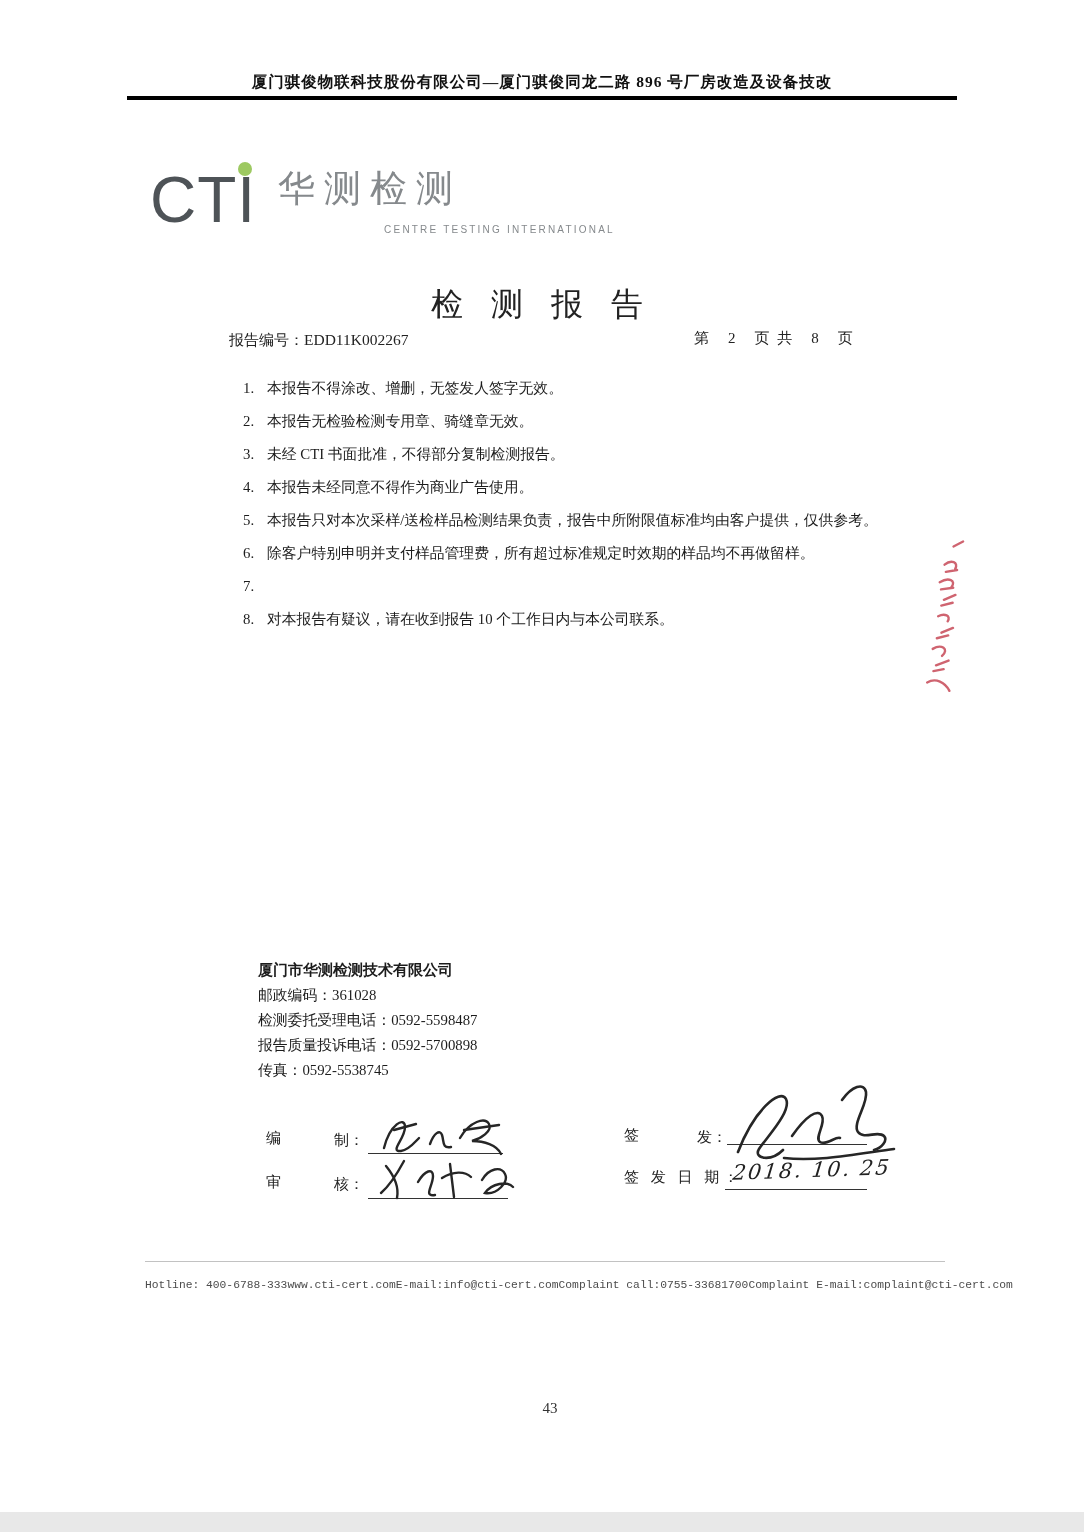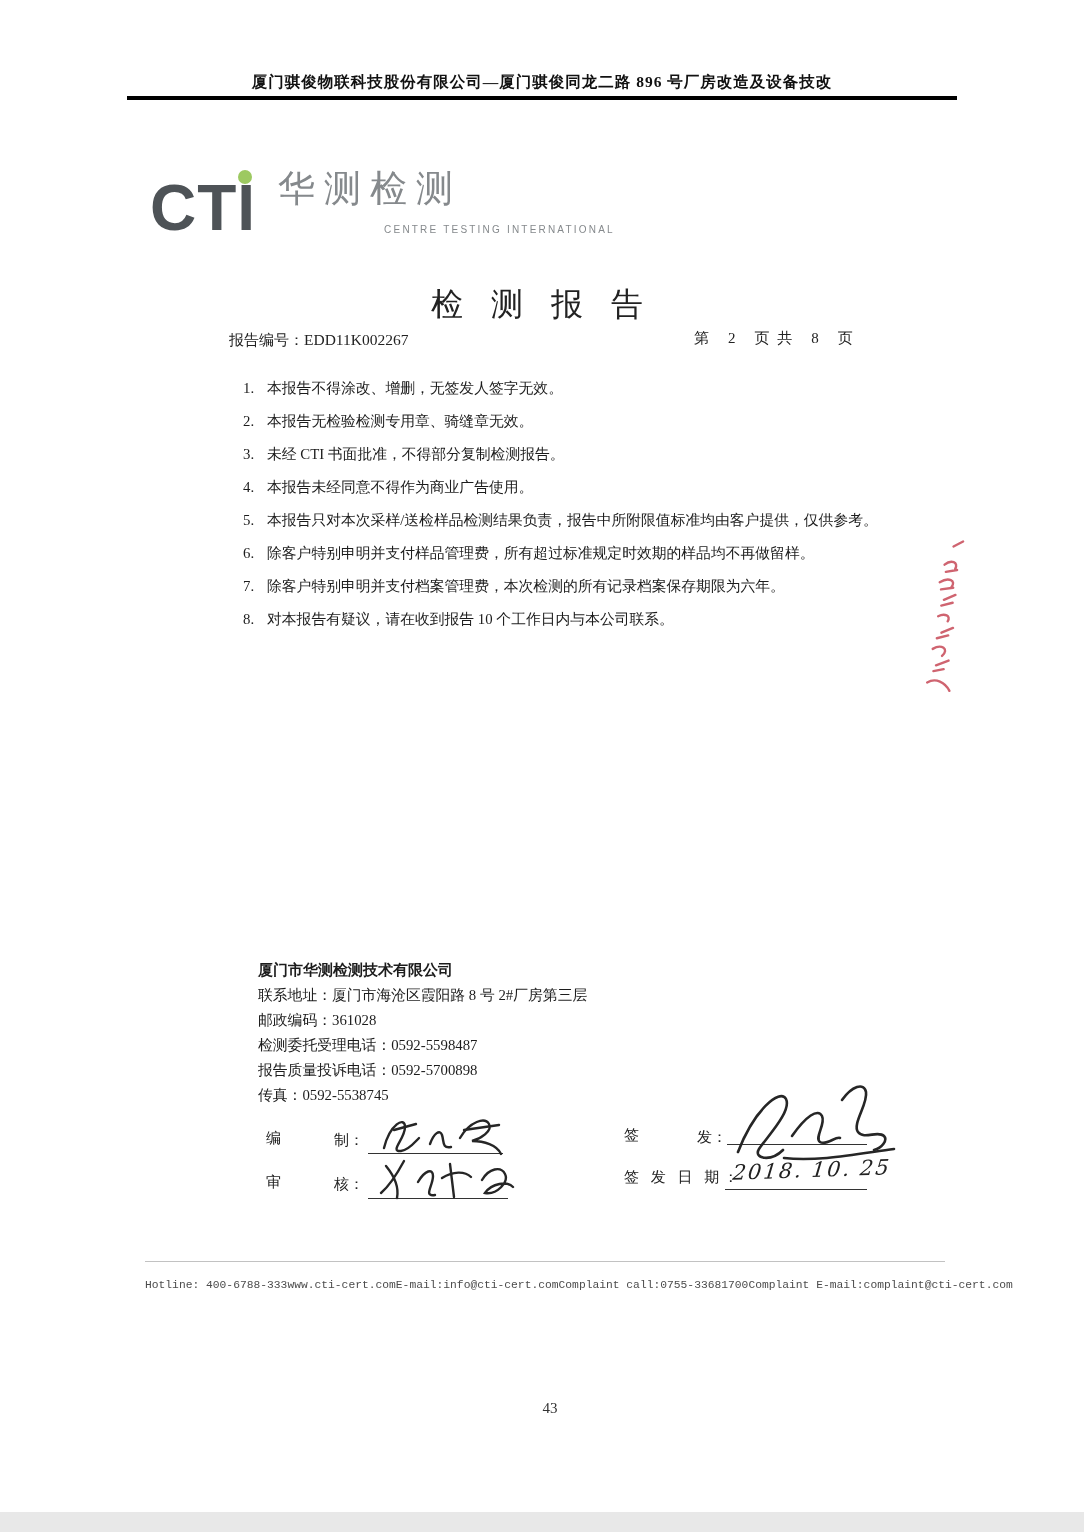--- a/index.html
+++ b/index.html
@@ -20,21 +20,21 @@
   }
   .doc-header-rule{
     position:absolute;top:96px;left:127px;width:830px;height:4px;
     background:#000;
   }
   
   .logo-wrap{position:absolute;top:166px;left:150px;display:flex;align-items:flex-start;}
   .logo-cti{
     position:relative;display:inline-block;
     font-family:"Liberation Sans","DejaVu Sans",sans-serif;
-    font-size:64px;font-weight:700;color:#4e5357;line-height:68px;letter-spacing:1px;margin-top:8px;
+    font-size:64px;font-weight:400;color:#4e5357;line-height:68px;letter-spacing:1px;
   }
   .logo-dot{
     position:absolute;top:-4px;left:88px;width:14px;height:14px;border-radius:50%;
     background:#9dc961;
   }
   .logo-cn{
     font-family:Liberation Mono, monospace;
     font-size:37px;color:#85898c;letter-spacing:9px;line-height:40px;
     margin-left:22px;margin-top:5px;
   }
@@ -133,21 +133,20 @@
     <div class="note-row">
         <span class="note-num">5.</span>
         <span>本报告只对本次采样/送检样品检测结果负责，报告中所附限值标准均由客户提供，仅供参考。</span>
       </div>
     <div class="note-row">
         <span class="note-num">6.</span>
         <span>除客户特别申明并支付样品管理费，所有超过标准规定时效期的样品均不再做留样。</span>
       </div>
     <div class="note-row">
         <span class="note-num">7.</span>
-        <span>除客户特别申明并支付档案管理费，本次检测的所有记录档案保存期限为六年。</span>
       </div>
     <div class="note-row">
         <span class="note-num">8.</span>
         <span>对本报告有疑议，请在收到报告 10 个工作日内与本公司联系。</span>
       </div>
   </div>
 
   <div class="red-note">
     <svg width="38" height="160" viewBox="0 0 38 160" fill="none" stroke="#cf6470" stroke-width="2.4" stroke-linecap="round">
       <path d="M20 8 L29 2"></path>
@@ -157,21 +156,20 @@
       <path d="M12 79 C18 75 25 77 22 83"></path>
       <path d="M17 95 L28 89 M13 101 L24 97"></path>
       <path d="M10 112 C18 106 27 110 20 118"></path>
       <path d="M15 128 L27 122 M13 134 L23 131"></path>
       <path d="M8 146 C16 140 26 144 31 152"></path>
     </svg>
   </div>
 
   <div class="company">
     <div class="c-name">厦门市华测检测技术有限公司</div>
-    <div>联系地址：厦门市海沧区霞阳路 8 号 2#厂房第三层</div>
     <div>邮政编码：361028</div>
     <div>检测委托受理电话：0592-5598487</div>
     <div>报告质量投诉电话：0592-5700898</div>
     <div>传真：0592-5538745</div>
   </div>
 
   <span class="sign-label" style="top:1129px;left:266px;">编</span>
   <span class="sign-label" style="top:1131px;left:334px;">制：</span>
   <div class="sign-line" style="top:1153px;left:368px;width:135px;"></div>
   <svg class="sig-svg" style="top:1108px;left:372px;" width="140" height="50" viewBox="0 0 140 50" fill="none" stroke="#262626" stroke-width="2.4" stroke-linecap="round">

